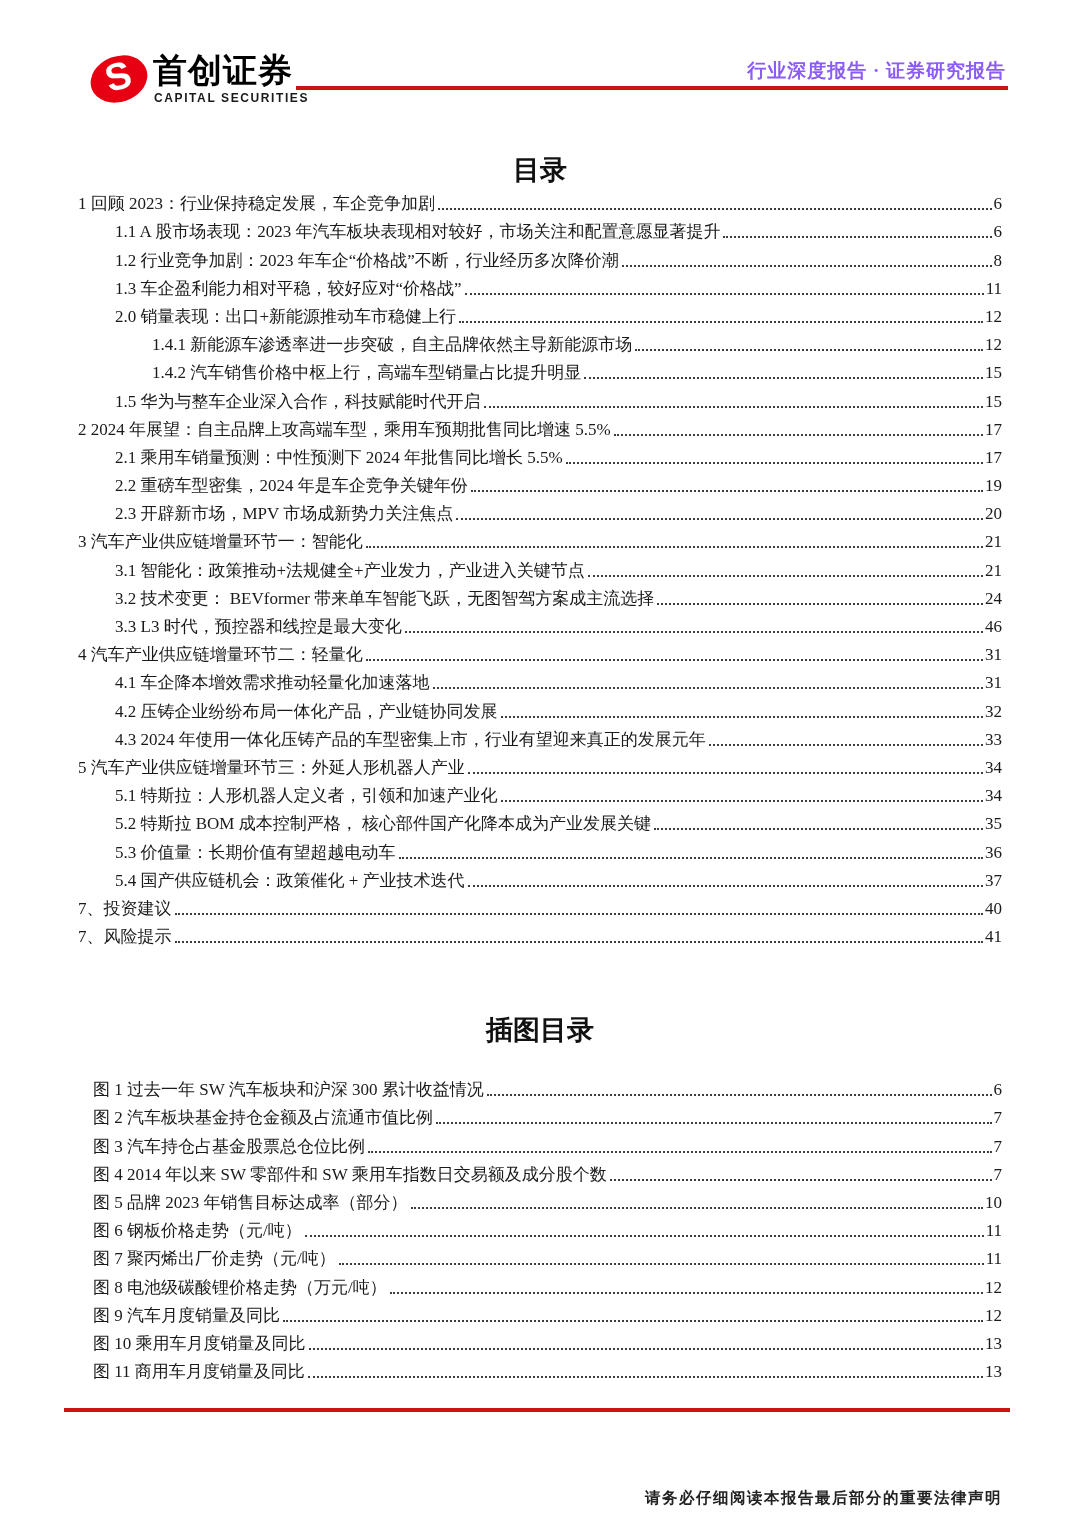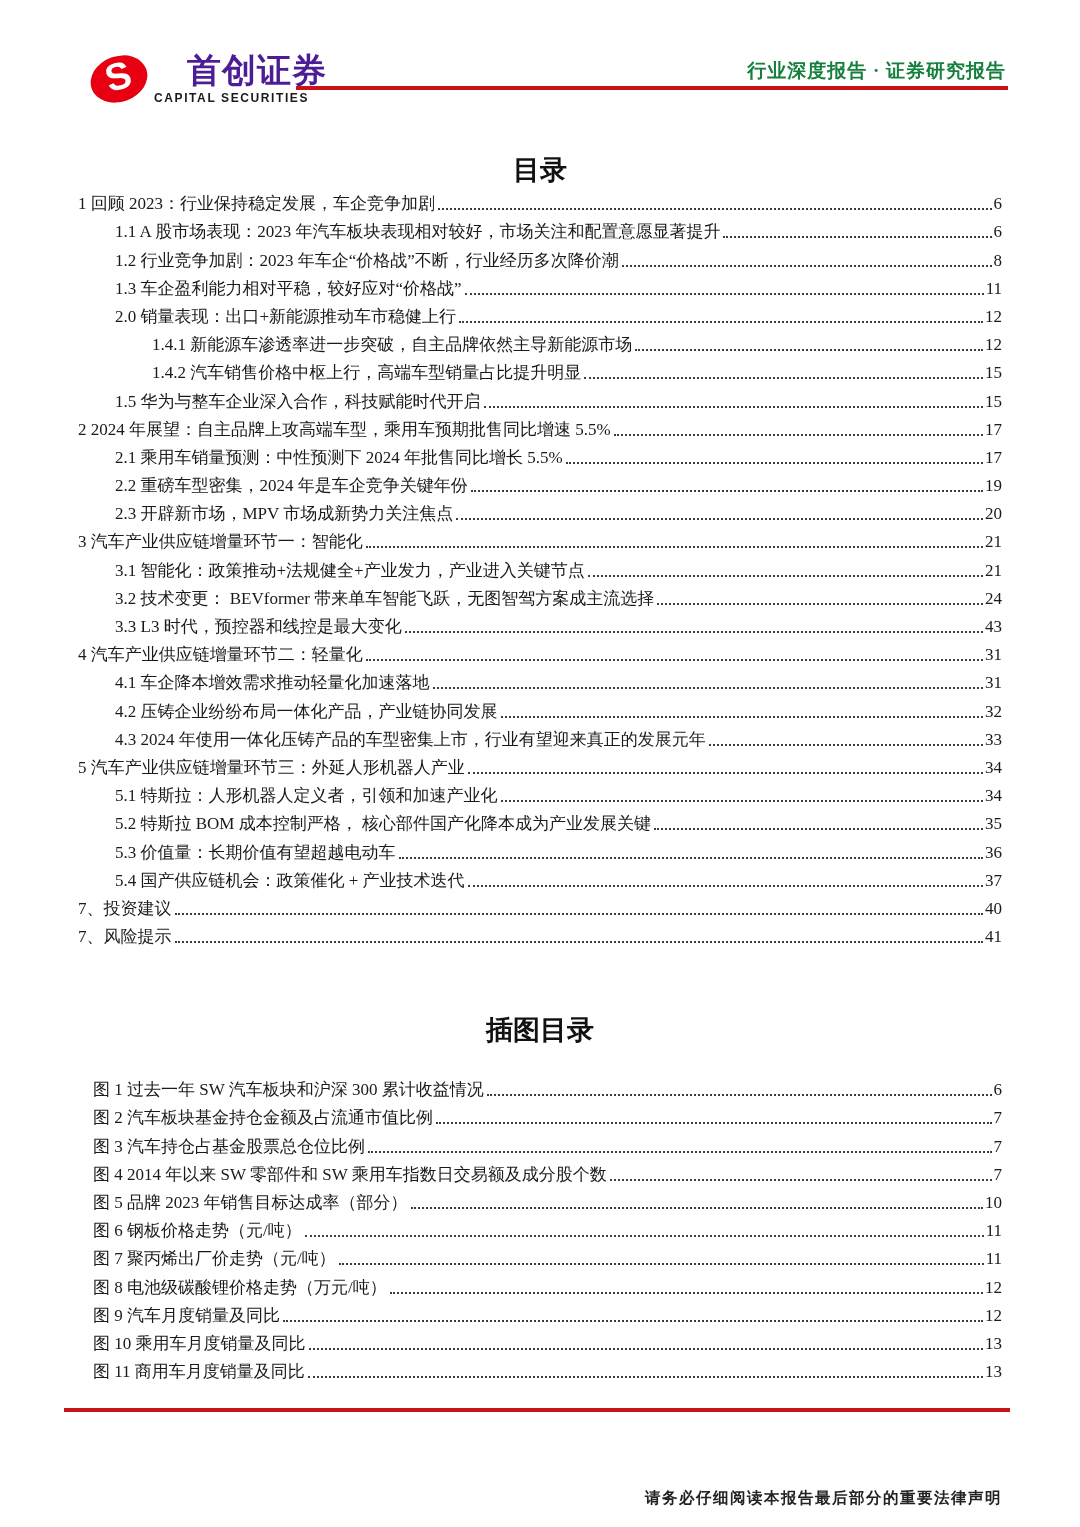--- a/index.html
+++ b/index.html
@@ -10,33 +10,33 @@
     font-family:"Liberation Serif","DejaVu Serif",serif;
     color:#1a1a1a;
     overflow:hidden;
   }
 
   
   .logo-mark{position:absolute;left:88px;top:50px;width:62px;height:58px;}
   .logo-cn{
     position:absolute;left:153px;top:52px;
     font-family:"Liberation Sans","DejaVu Sans",sans-serif;
-    font-weight:bold;font-size:34px;line-height:36px;color:#4c1d95;
-    letter-spacing:1px;white-space:nowrap;margin-left:34px;
+    font-weight:bold;font-size:34px;line-height:36px;color:#000000;
+    letter-spacing:1px;white-space:nowrap;
   }
   .logo-en{
     position:absolute;left:154px;top:91px;
     font-family:"Liberation Sans","DejaVu Sans",sans-serif;
     font-weight:bold;font-size:12px;color:#1a1a1a;
     letter-spacing:1.6px;white-space:nowrap;
   }
   .report-type{
     position:absolute;right:74px;top:58px;
     font-family:"Liberation Serif","DejaVu Serif",serif;
-    font-weight:bold;font-size:19px;color:#15803d;
+    font-weight:bold;font-size:19px;color:#8b5cf6;
     letter-spacing:1px;white-space:nowrap;
   }
   .header-rule{
     position:absolute;left:296px;right:72px;top:86px;height:4px;
     background:#c81414;
   }
 
   
   .sec-title{
     position:absolute;left:78px;width:924px;
@@ -166,21 +166,21 @@
         <span class="toc-page">21</span>
       </div>
       <div class="toc-row lvl2">
         <span class="toc-text">3.2 技术变更： BEVformer 带来单车智能飞跃，无图智驾方案成主流选择</span>
         <span class="toc-leader"></span>
         <span class="toc-page">24</span>
       </div>
       <div class="toc-row lvl2">
         <span class="toc-text">3.3 L3 时代，预控器和线控是最大变化</span>
         <span class="toc-leader"></span>
-        <span class="toc-page">43</span>
+        <span class="toc-page">46</span>
       </div>
       <div class="toc-row lvl1">
         <span class="toc-text">4 汽车产业供应链增量环节二：轻量化</span>
         <span class="toc-leader"></span>
         <span class="toc-page">31</span>
       </div>
       <div class="toc-row lvl2">
         <span class="toc-text">4.1 车企降本增效需求推动轻量化加速落地</span>
         <span class="toc-leader"></span>
         <span class="toc-page">31</span>

